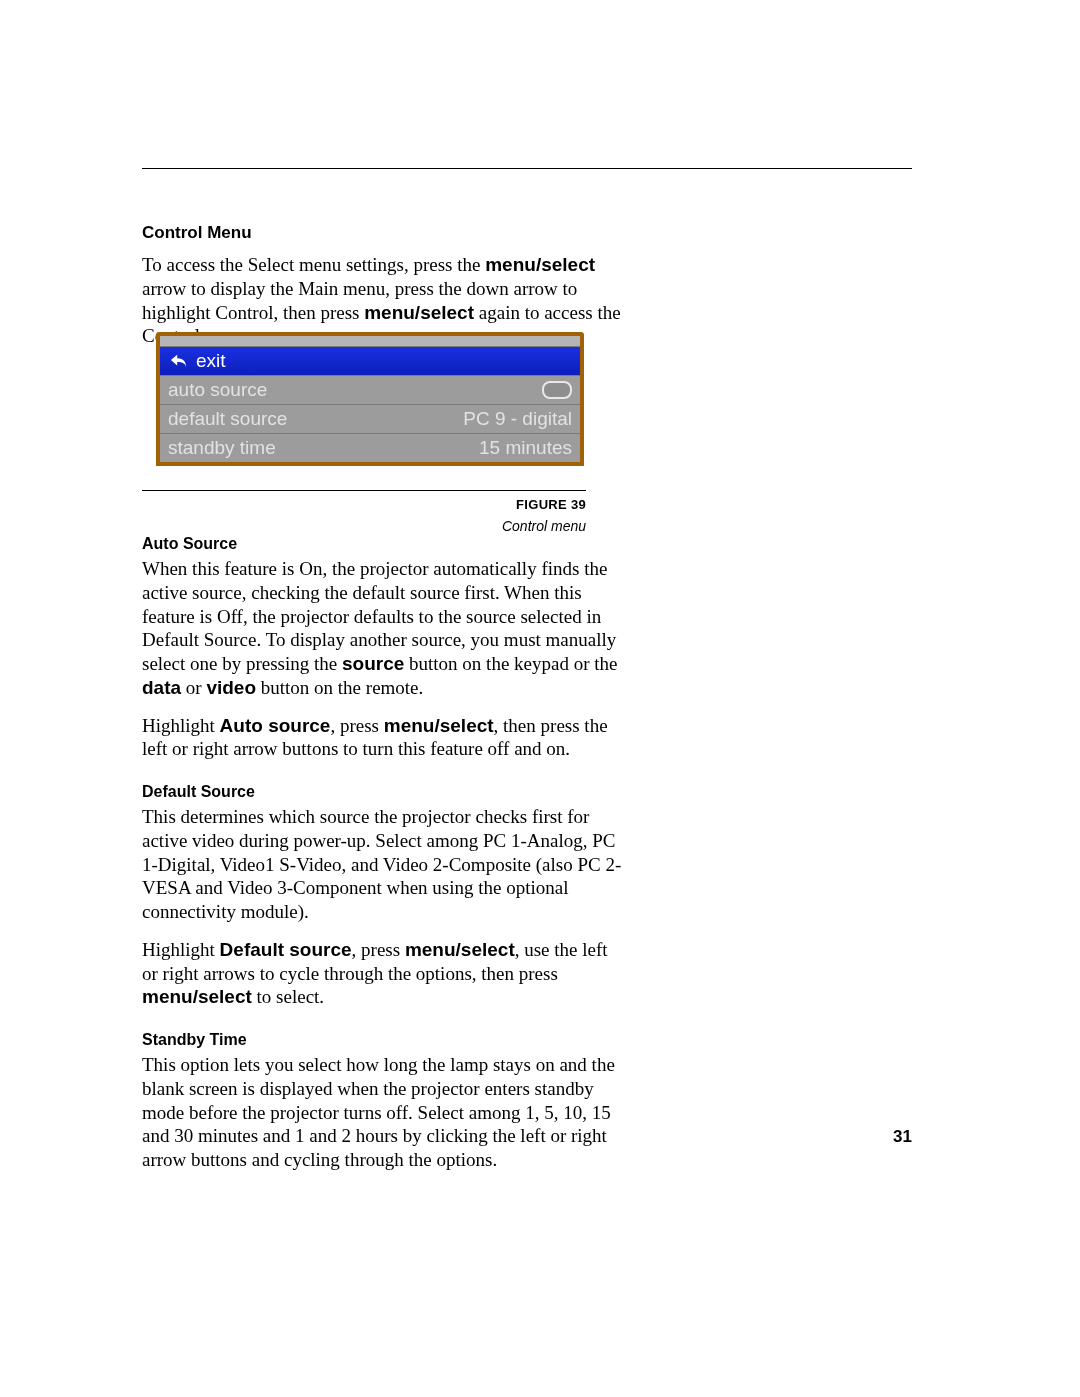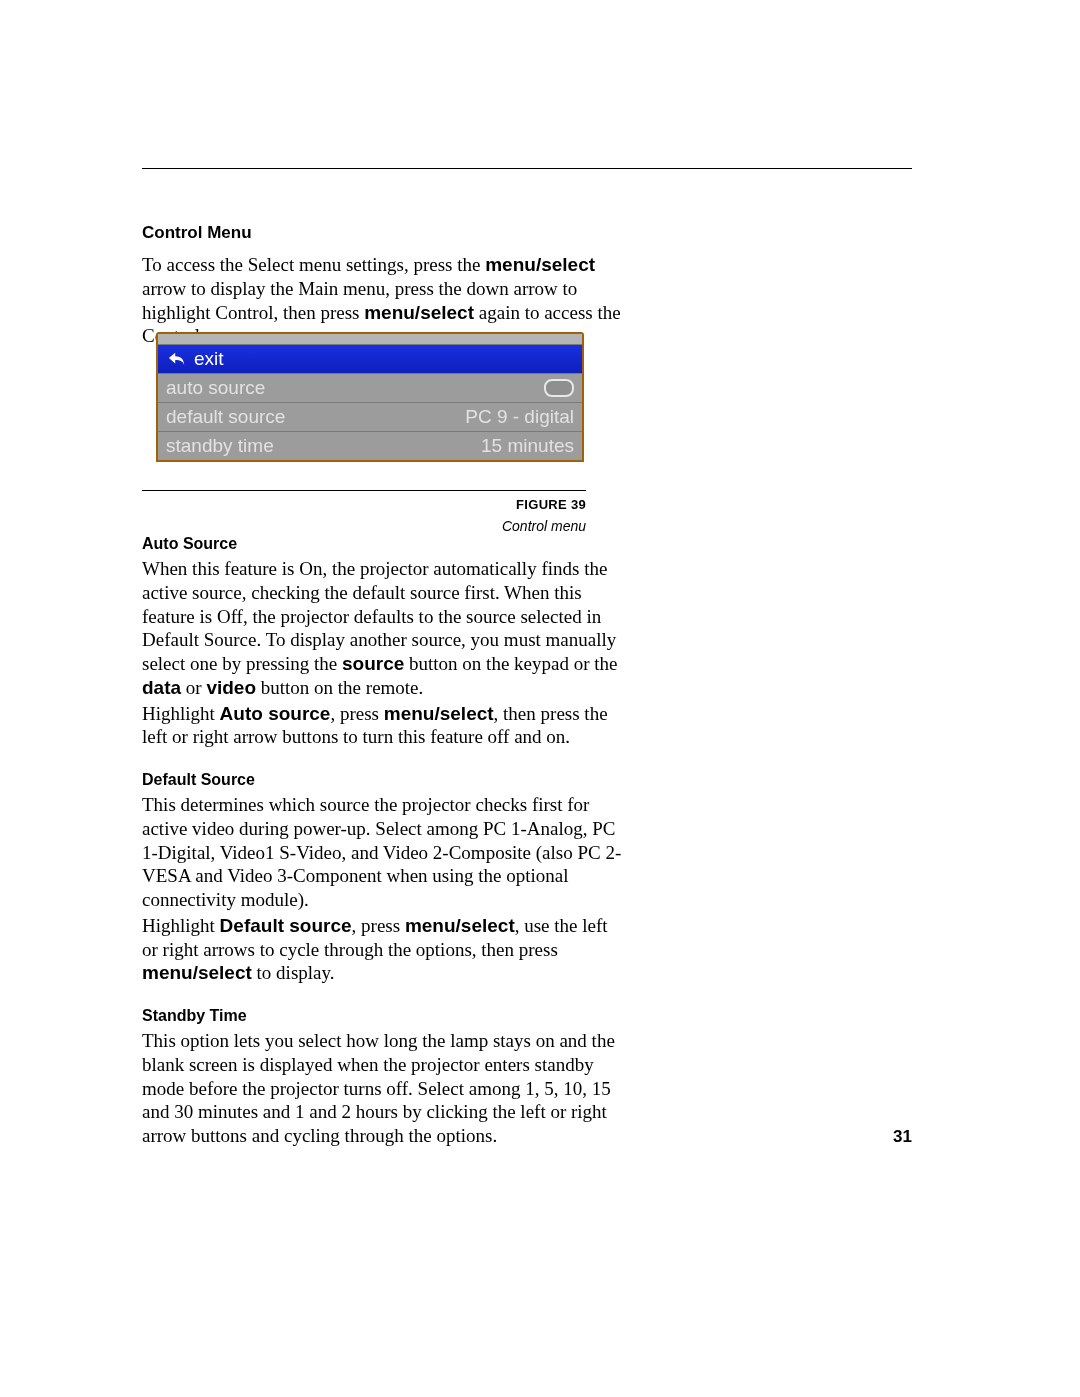--- a/index.html
+++ b/index.html
@@ -36,38 +36,38 @@
     font-family: "Helvetica Neue", Arial, sans-serif;
     font-weight: 700;
     font-size: 17px;
     margin: 0 0 10px 0;
   }
   p.body {
     font-size: 19px;
     line-height: 1.25;
     margin: 0;
   }
-  p.body + p.body { margin-top: 2px; }
+  p.body + p.body { margin-top: 14px; }
   .sub-heading {
     font-family: "Helvetica Neue", Arial, sans-serif;
     font-weight: 700;
     font-size: 16px;
     margin: 0 0 4px 0;
   }
   .spacer-md { height: 22px; }
 
   
   .osd-wrap {
     position: absolute;
     left: 156px;
     top: 332px;
     width: 428px;
   }
   .osd {
-    border: 2px solid #a16207;
+    border: 4px solid #a16207;
     border-radius: 3px 3px 0 0;
     overflow: hidden;
   }
   .osd-topbar {
     height: 10px;
     background: #b5b5b5;
     border-bottom: 1px solid #7a7a7a;
   }
   .osd-row {
     display: flex;
@@ -203,21 +203,21 @@
       <span>When this feature is On, the projector automatically finds the active source, checking the default source first. When this feature is Off, the projector defaults to the source selected in Default Source. To display another source, you must manually select one by pressing the </span><span class="bold-sans">source</span><span> button on the keypad or the </span><span class="bold-sans">data</span><span> or </span><span class="bold-sans">video</span><span> button on the remote.</span>
     </p>
     <p class="body">
       <span>Highlight </span><span class="bold-sans">Auto source</span><span>, press </span><span class="bold-sans">menu/select</span><span>, then press the left or right arrow buttons to turn this feature off and on.</span>
     </p>
 
     <div class="spacer-md"></div>
     <div class="sub-heading">Default Source</div>
     <p class="body">This determines which source the projector checks first for active video during power-up. Select among PC 1-Analog, PC 1-Digital, Video1 S-Video, and Video 2-Composite (also PC 2-VESA and Video 3-Component when using the optional connectivity module).</p>
     <p class="body">
-      <span>Highlight </span><span class="bold-sans">Default source</span><span>, press </span><span class="bold-sans">menu/select</span><span>, use the left or right arrows to cycle through the options, then press </span><span class="bold-sans">menu/select</span><span> to display.</span>
+      <span>Highlight </span><span class="bold-sans">Default source</span><span>, press </span><span class="bold-sans">menu/select</span><span>, use the left or right arrows to cycle through the options, then press </span><span class="bold-sans">menu/select</span><span> to select.</span>
     </p>
 
     <div class="spacer-md"></div>
     <div class="sub-heading">Standby Time</div>
     <p class="body">This option lets you select how long the lamp stays on and the blank screen is displayed when the projector enters standby mode before the projector turns off. Select among 1, 5, 10, 15 and 30 minutes and 1 and 2 hours by clicking the left or right arrow buttons and cycling through the options.</p>
   </div>
 
   <div class="page-number">31</div>
 </div>
 

